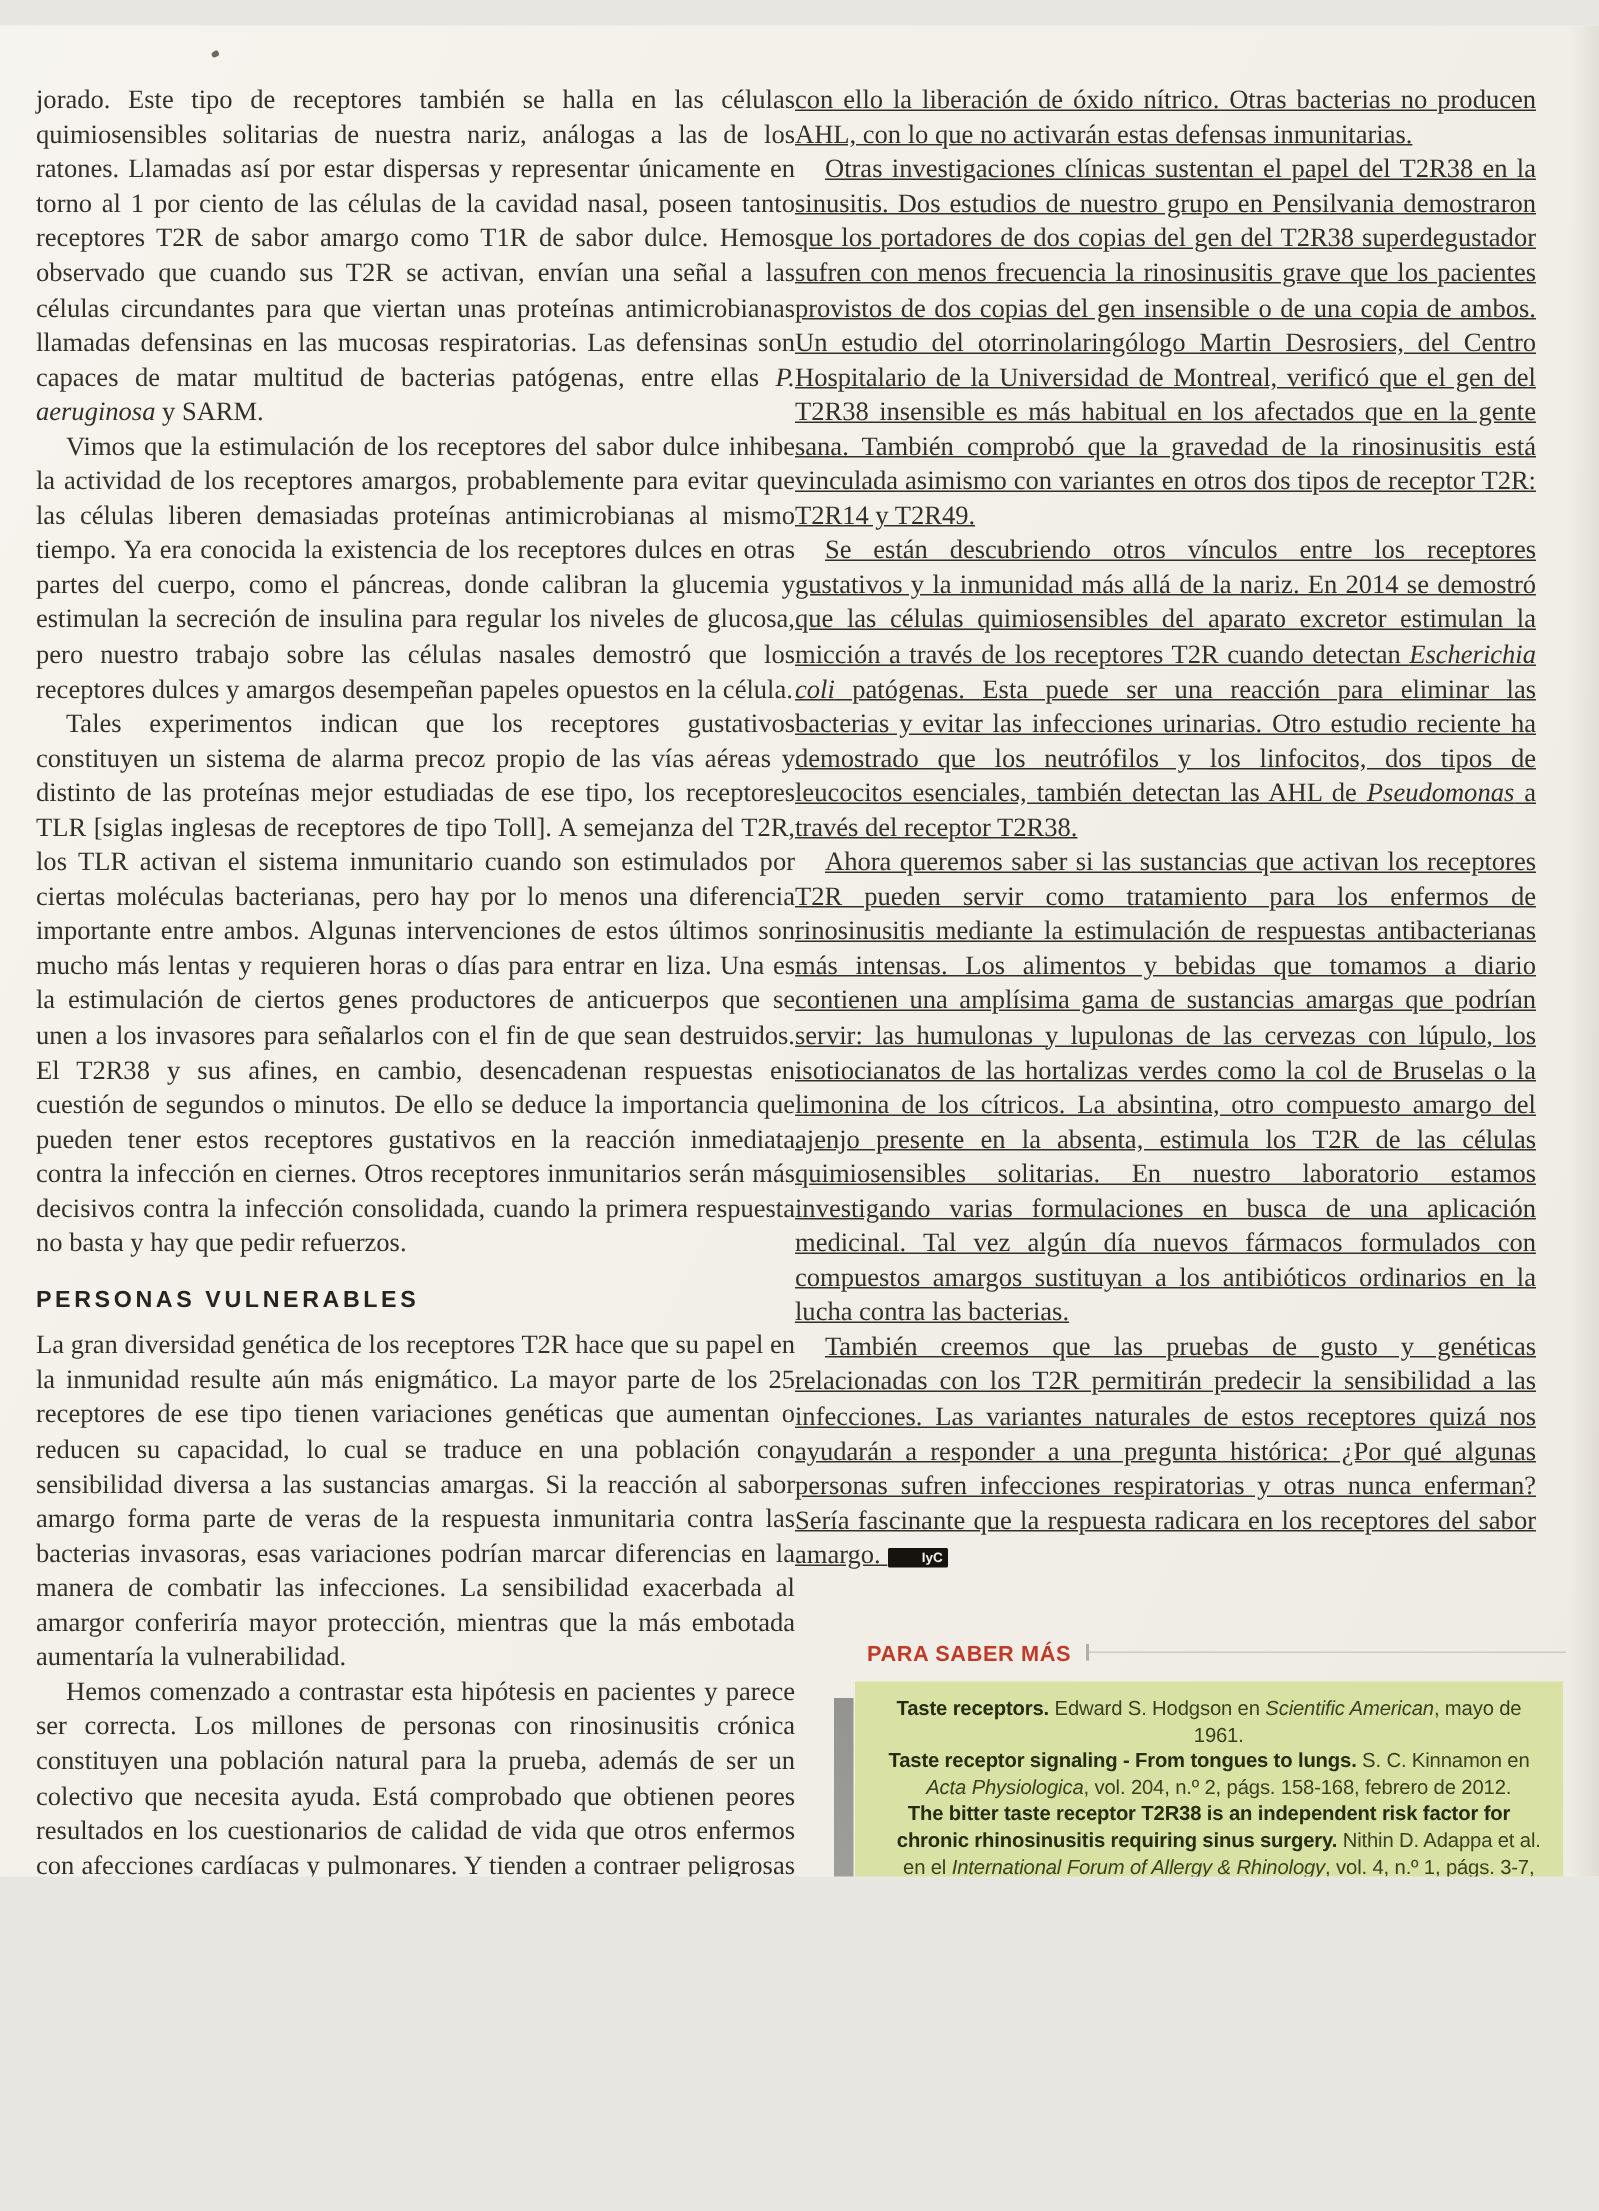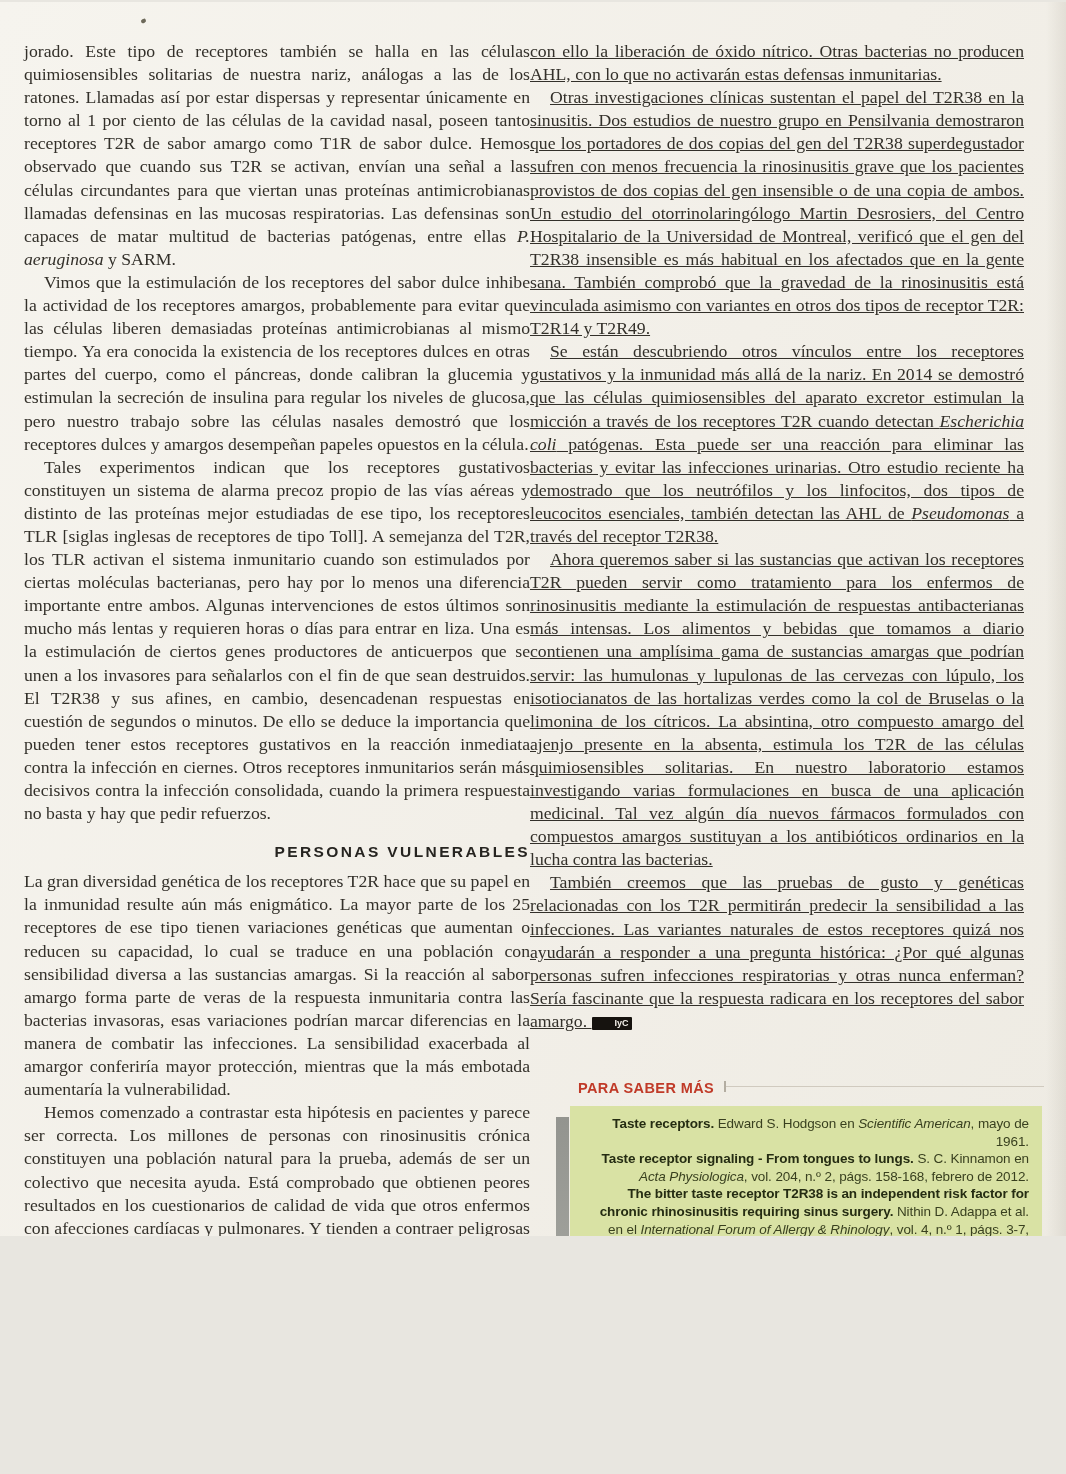--- a/index.html
+++ b/index.html
@@ -1,36 +1,36 @@
 <!DOCTYPE html>
 <html lang="es"><head>
 <meta charset="utf-8">
 <style>
   html,body{margin:0;padding:0;background:#e8e6e0;}
   .page{
-    position:relative;width:1066px;height:1234px;margin:2px auto;overflow:hidden;
+    position:relative;width:1066px;height:1234px;margin:17px auto;overflow:hidden;
     background:linear-gradient(115deg,#f6f4ee 0%,#f2efe8 55%,#eeebe3 100%);
     font-family:"Liberation Serif",serif;color:#33302a;
   }
   .page::after{
     content:"";position:absolute;top:0;right:0;bottom:0;width:20px;
     background:linear-gradient(90deg,rgba(0,0,0,0),rgba(160,152,138,0.18));
     pointer-events:none;
   }
   .speck{position:absolute;left:141px;top:17px;width:5px;height:4px;border-radius:60% 40% 50% 50%;background:#55503f;transform:rotate(-25deg);opacity:.85;}
   .col{position:absolute;top:38px;text-align:justify;font-size:17.7px;line-height:23.1px;hyphens:auto;-webkit-hyphens:auto;}
   .col-left{left:24px;width:506px;}
   .col-right{left:530px;width:494px;text-decoration:underline;}
   p.body-par{margin:0;text-indent:20px;}
   p.body-par.noindent{text-indent:0;}
   .seg-i{font-style:italic;}
   .seg-b{font-weight:700;}
   .section-heading{
     font-family:"Liberation Sans",sans-serif;font-size:15.5px;font-weight:700;
-    letter-spacing:2.4px;text-align:right;margin:15px 0 7px;color:#262420;text-indent:0;
+    letter-spacing:2.4px;text-align:left;margin:15px 0 7px;color:#262420;text-indent:0;
   }
   .endmark{
     display:inline-block;background:#16130f;color:#f4f1ea;
     font-family:"Liberation Sans",sans-serif;font-size:9px;font-weight:700;
     line-height:11px;padding:1px 3px;vertical-align:1px;border-radius:1px;
   }
   
   .infobox-area{position:absolute;left:556px;top:1078px;width:492px;font-family:"Liberation Sans",sans-serif;}
   .shadow-left{position:absolute;left:0;top:37px;bottom:0;width:13px;
     background:linear-gradient(180deg,#93948f,#adaea8);}
@@ -39,21 +39,21 @@
   .box-title{color:#c03a28;font-size:14.5px;font-weight:700;letter-spacing:.4px;line-height:16px;white-space:nowrap;}
   .rule{flex:1;position:relative;height:12px;margin-left:10px;margin-top:1px;}
   .rule::before{content:"";position:absolute;left:0;top:0;width:2px;height:11px;background:#b3ada1;}
   .rule::after{content:"";position:absolute;left:2px;right:4px;top:5px;height:1px;background:#d0cabf;}
   .green-box{
     position:relative;margin-left:14px;width:472px;box-sizing:border-box;
     background:#d9e2a4;padding:9px 13px 10px 13px;
   }
   .ref{
     margin:0;padding-left:13px;text-indent:-13px;
-    font-size:13.5px;line-height:17.6px;color:#39401f;letter-spacing:-0.1px;text-align:right;
+    font-size:13.5px;line-height:17.6px;color:#39401f;letter-spacing:-0.1px;text-align:center;
   }
   .ref .seg-b{color:#252c12;}
 </style>
 </head>
 <body>
 
 <div class="page">
   <div class="speck"></div>
 
   <div class="col col-left">

